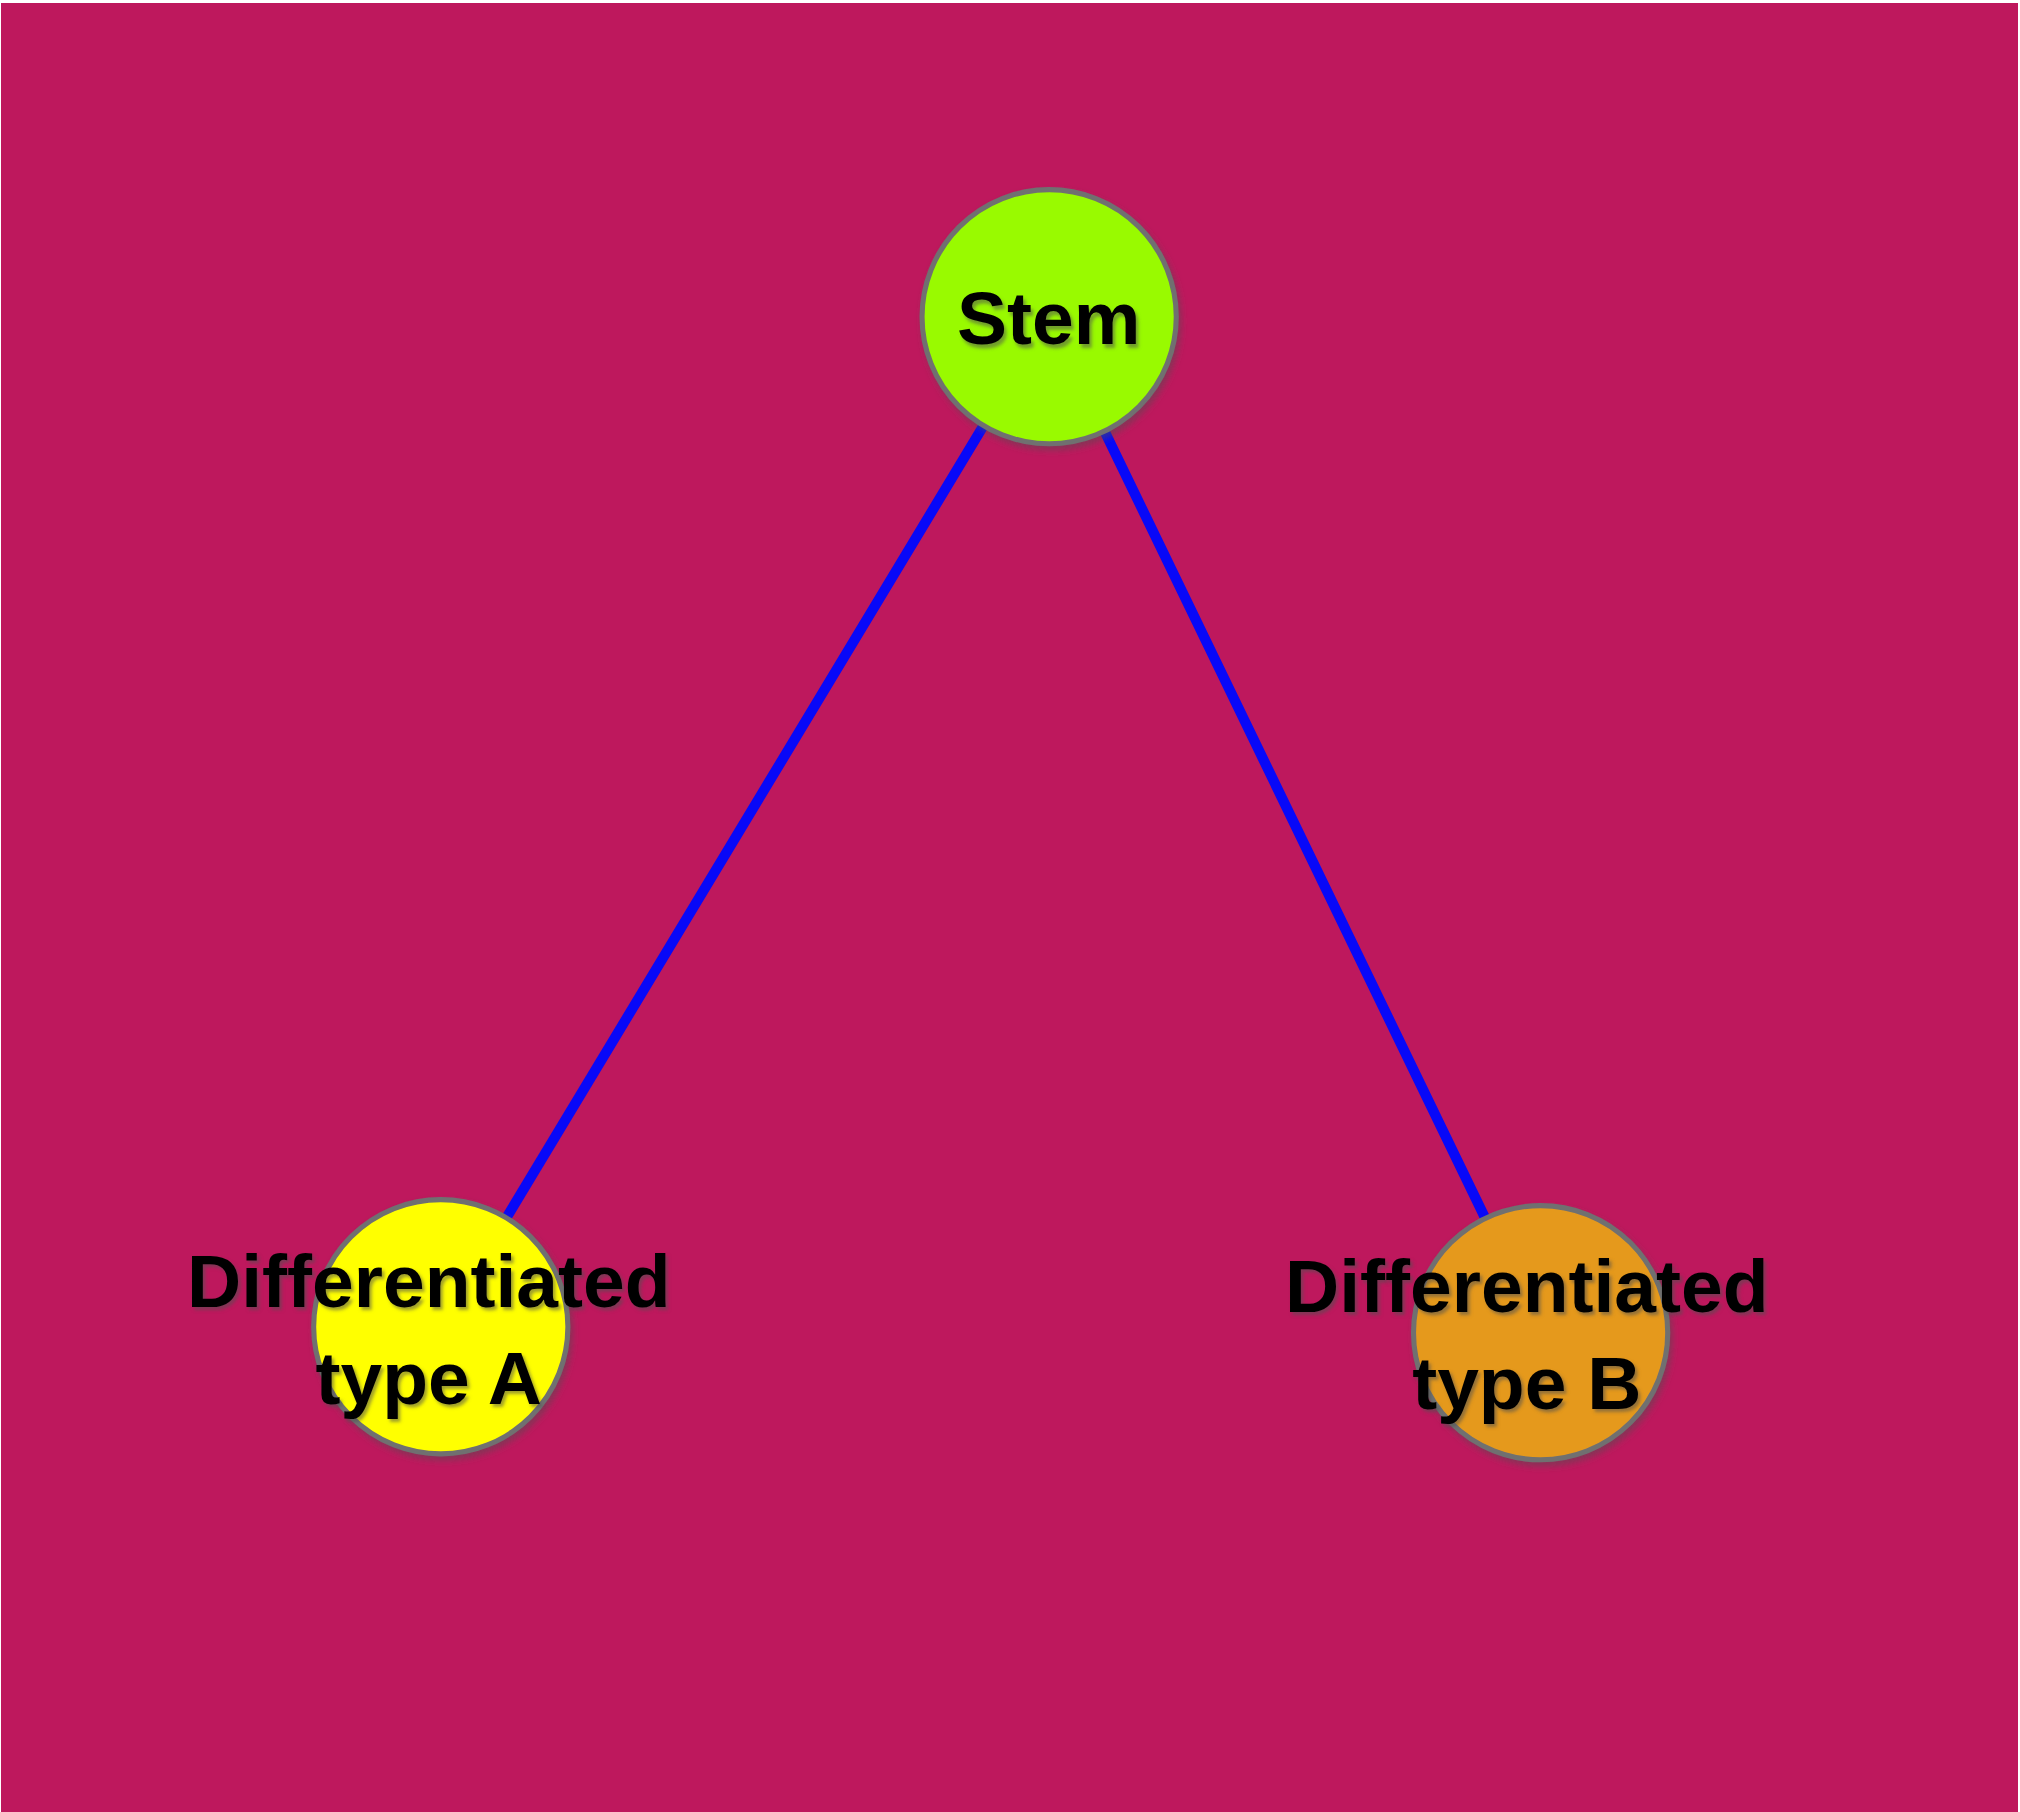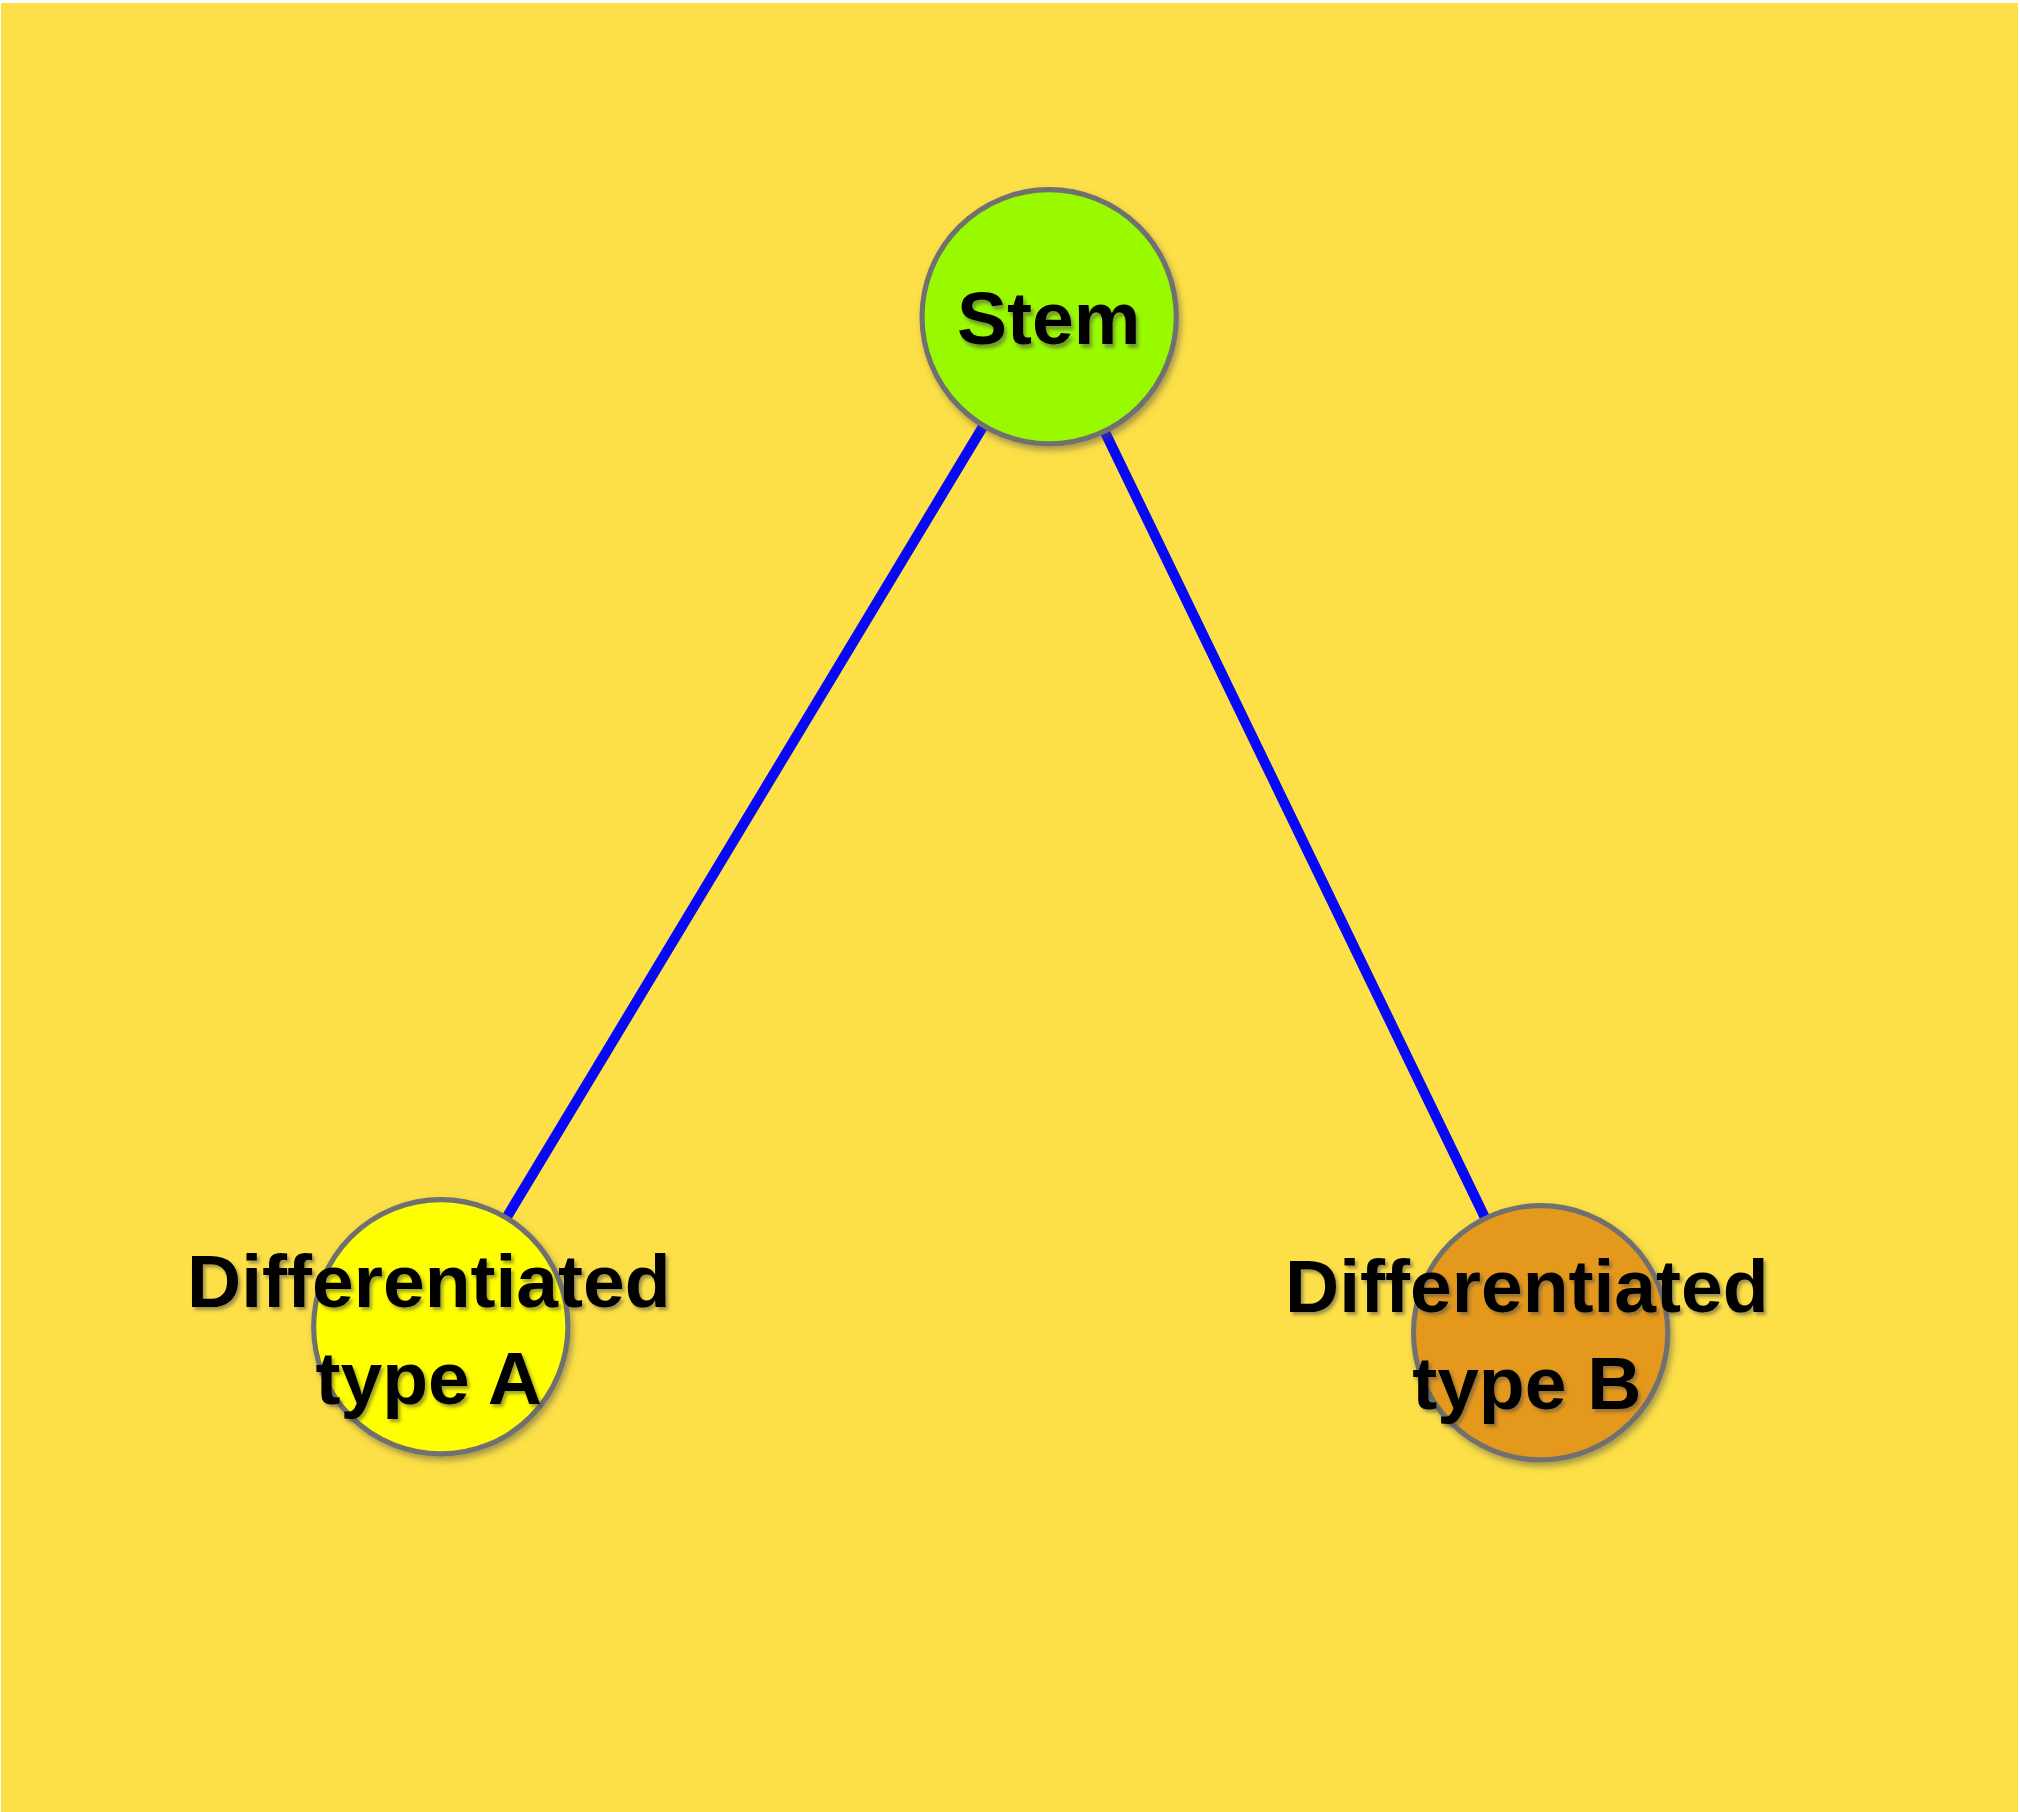--- a/index.html
+++ b/index.html
@@ -10,21 +10,21 @@
     background: #ffffff;
     overflow: hidden;
     font-family: "Liberation Sans", sans-serif;
   }
   .canvas {
     position: absolute;
     left: 0.8px;
     top: 2.5px;
     right: 1.7px;
     bottom: 0;
-    background: #fde047;
+    background: #be185d;
   }
   .graph-svg {
     position: absolute;
     left: 0;
     top: 0;
     width: 100%;
     height: 100%;
   }
   .edge {
     stroke-width: 12px;

